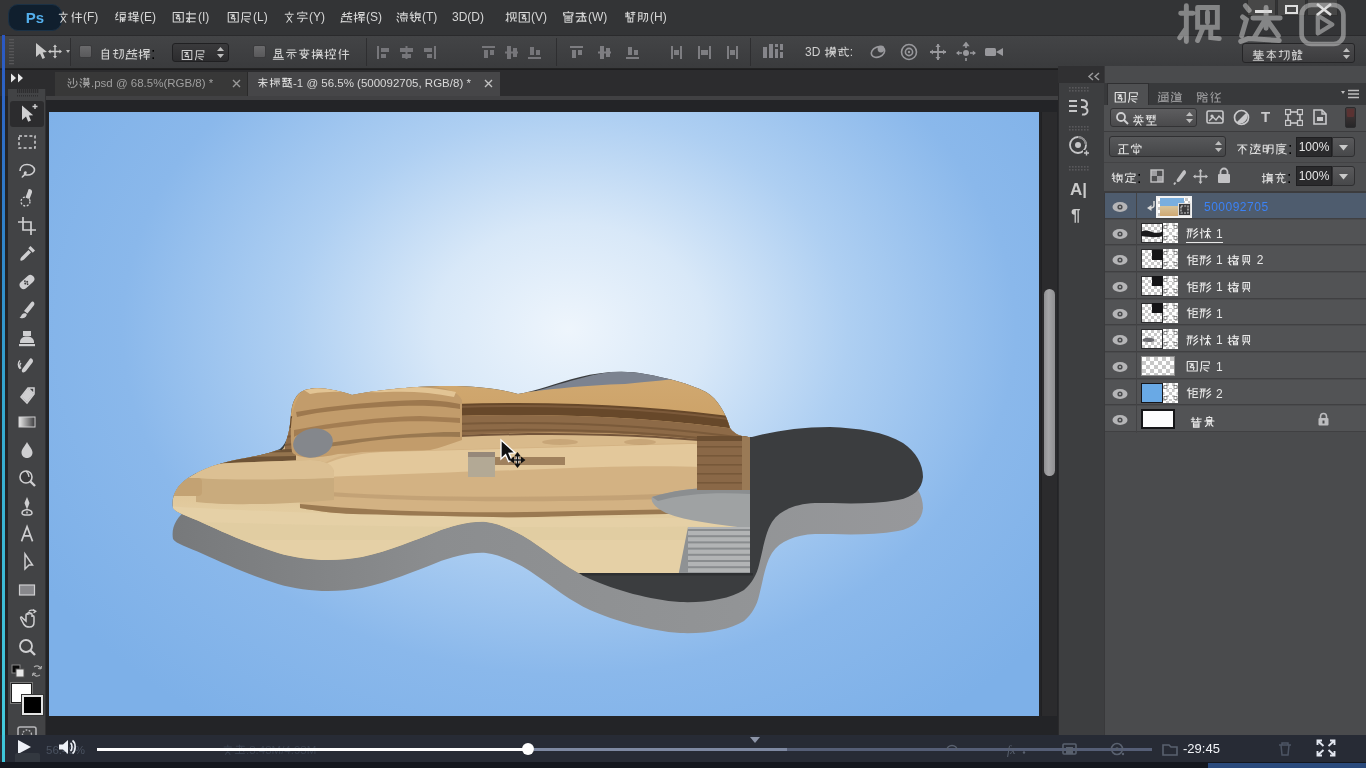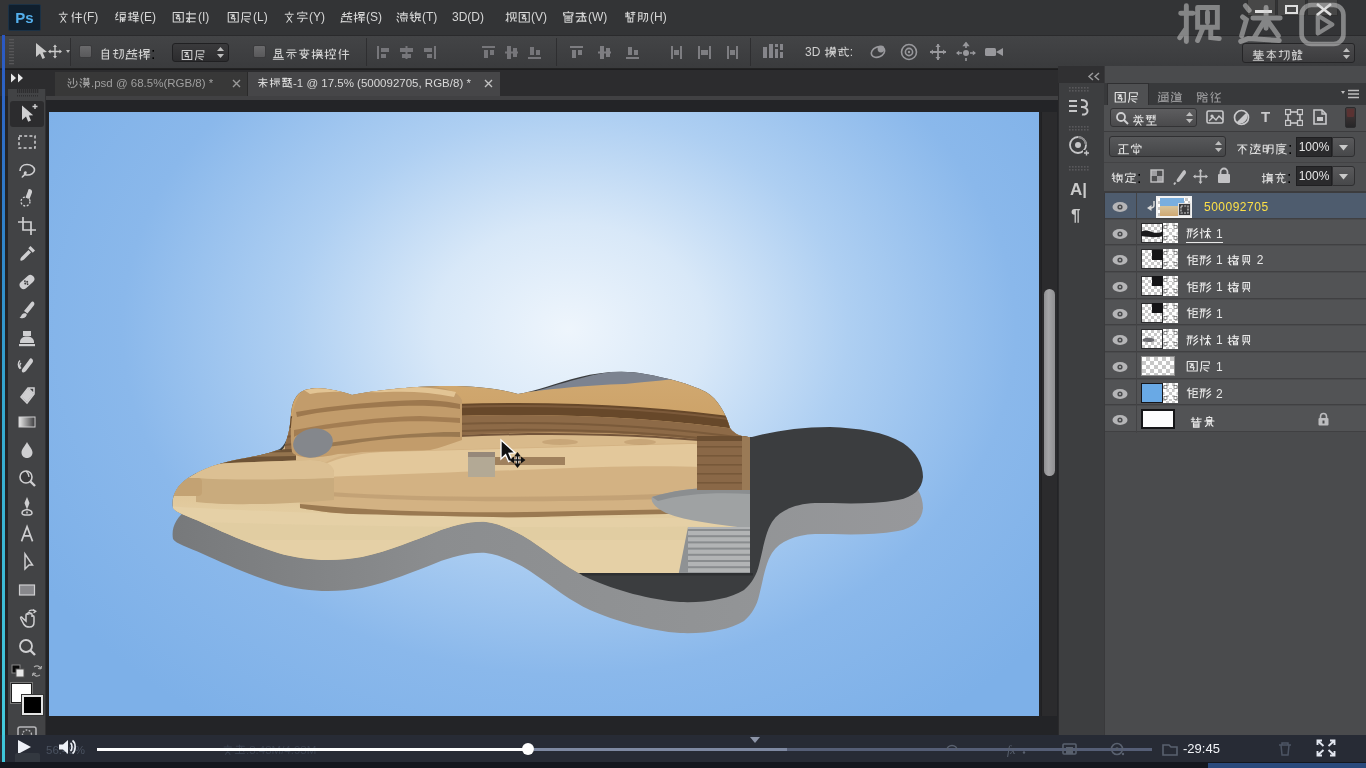--- a/index.html
+++ b/index.html
@@ -7,21 +7,21 @@
 .cj{display:inline-block;vertical-align:middle;position:relative;top:-1px}
 .txt{white-space:nowrap}
 </style></head><body>
 <div class="a" style="left:0;top:0;width:1366px;height:35px;background:#333436"></div>
 <div class="a" style="left:0;top:35px;width:1366px;height:34px;background:linear-gradient(#434446,#3a3b3d);border-top:1px solid #2a2a2c;border-bottom:1px solid #232323"></div>
 <div class="a" style="left:0;top:70px;width:1366px;height:26px;background:#2c2c2e"></div>
 <div class="a" style="left:0;top:96px;width:1060px;height:672px;background:#232427"></div>
 <div class="a" style="left:46px;top:96px;width:1012px;height:4px;background:#414143"></div>
 <div class="a" style="left:8px;top:89px;width:38px;height:679px;background:#424345;border-right:1px solid #313133"></div>
 <div class="a" style="left:1.5px;top:35px;width:3px;height:733px;background:linear-gradient(#2b57c2,#35a8cf 50%,#45cede)"></div>
-<div class="a" style="left:8px;top:4px;width:33px;height:27px;background:#101f2e;border:1px solid #1b3145;border-radius:2px;color:#54b0ee;font-size:15px;font-weight:bold;text-align:center;line-height:26px">Ps</div>
+<div class="a" style="left:8px;top:4px;width:54px;height:27px;background:#101f2e;border:1px solid #1b3145;border-radius:10px;color:#54b0ee;font-size:15px;font-weight:bold;text-align:center;line-height:26px">Ps</div>
 <div class="a txt" style="left:57px;top:10px;font-size:12px;color:#d6d6d6"><svg class="cj" style="width:12.5px;height:12.5px;margin-right:0.5px" viewBox="0 0 10 10">
       <path d="M1.8 2.6L8.2 2.6 M5 0.8L5 2.4 M3.4 4L7 9 M6.8 4L3 9 " fill="none" stroke="#d6d6d6" stroke-width="0.85" stroke-linecap="round"></path>
     </svg><svg class="cj" style="width:12.5px;height:12.5px;margin-right:0.5px" viewBox="0 0 10 10">
       <path d="M3 1L1.6 4.2 M2.4 3L2.4 9 M4.6 2.6L9 2.6 M4 5.2L9.4 5.2 M6.8 1.2L6.8 9.2 " fill="none" stroke="#d6d6d6" stroke-width="0.85" stroke-linecap="round"></path>
     </svg><span style="color:#d6d6d6">(F)</span></div>
 <div class="a txt" style="left:114px;top:10px;font-size:12px;color:#d6d6d6"><svg class="cj" style="width:12.5px;height:12.5px;margin-right:0.5px" viewBox="0 0 10 10">
       <path d="M3 1L1.6 3L3 3.2 M2.8 3.2L1.2 5.6 M1.4 7L3.4 6.6 M4.8 1.4L9.2 1.4 M5 2.8L9 2.8L9 5.4L5 5.4L5 2.8 M5.4 5.4L5 8.8 M6.8 5.8L6.8 8.4 M8 5.8L8 8.4 M5 7L9 7 " fill="none" stroke="#d6d6d6" stroke-width="0.85" stroke-linecap="round"></path>
     </svg><svg class="cj" style="width:12.5px;height:12.5px;margin-right:0.5px" viewBox="0 0 10 10">
       <path d="M1.2 2.2L4.2 2.2 M2.6 1L2.6 7.2 M1 4.8L4.2 4.8 M1.2 7.2L4 7.2 M5.2 1L8.4 1L8.4 3L5.2 3L5.2 1 M4.8 4.2L9.2 4.2 M7 4.2L7 8.8 M5 6L9 6 M5 7.8L9 7.8 " fill="none" stroke="#d6d6d6" stroke-width="0.85" stroke-linecap="round"></path>
     </svg><span style="color:#d6d6d6">(E)</span></div>
@@ -248,21 +248,21 @@
     </svg><span style="color:#9f9f9f">.psd @ 68.5%(RGB/8) *</span></div>
 <svg class="a" style="left:232px;top:79px" width="9" height="9">
     <path d="M1 1 L8 8 M8 1 L1 8" stroke="#9a9a9a" stroke-width="1.4"></path>
   </svg>
 <div class="a txt" style="left:257px;top:77px;font-size:11.5px"><span style="color:#d8d8d8"></span><svg class="cj" style="width:11.5px;height:11.5px;margin-right:0.5px" viewBox="0 0 10 10">
       <path d="M1.8 2.4L8.4 2.4 M5 0.8L5 9 M1.2 4.8L9 4.8 M4.6 5.2L2.2 8 M5.4 5.2L8 8 " fill="none" stroke="#d8d8d8" stroke-width="0.9" stroke-linecap="round"></path>
     </svg><svg class="cj" style="width:11.5px;height:11.5px;margin-right:0.5px" viewBox="0 0 10 10">
       <path d="M2.2 1L2.2 8.6 M1 3.2L3.6 3.2 M1.2 6.2L3.8 5.6 M4.6 1.8L9.2 1.8 M4.8 3.6L9.2 3.6 M6.8 3.6L6.8 8 M5.4 4.8L4.8 6.6 M8.4 4.8L9 6.4 " fill="none" stroke="#d8d8d8" stroke-width="0.9" stroke-linecap="round"></path>
     </svg><svg class="cj" style="width:11.5px;height:11.5px;margin-right:0.5px" viewBox="0 0 10 10">
       <path d="M1.4 1.2L5 1.2 M3 1.2L3 4 M1.4 2.6L4.8 2.6 M1.4 4L4.8 4 M2 5.4L4.4 5.4 M2 5.4L1.8 8.4 M4.4 5.4L4.4 8 M1.8 8.4L4.6 8L9.4 8.8 M6 1.4L9 1.4 M7.4 1.4L7.4 5.2 M5.8 3L8.8 3 M5.8 5.2L9 5.2 M6.4 6.2L6 7.4 M8.4 6L9 7.2 " fill="none" stroke="#d8d8d8" stroke-width="0.9" stroke-linecap="round"></path>
-    </svg><span style="color:#d8d8d8">-1 @ 17.5% (500092705, RGB/8) *</span></div>
+    </svg><span style="color:#d8d8d8">-1 @ 56.5% (500092705, RGB/8) *</span></div>
 <svg class="a" style="left:484px;top:79px" width="9" height="9">
     <path d="M1 1 L8 8 M8 1 L1 8" stroke="#c2c2c2" stroke-width="1.4"></path>
   </svg>
 <div class="a" style="left:49px;top:112px;width:990px;height:604px;background:radial-gradient(ellipse 620px 480px at 52.5% 36%, #eef5fc 0%, #d8e8f8 22%, #aecff2 45%, #8ab8eb 72%, #7db0e8 100%)"></div>
 <svg class="a" style="left:49px;top:112px" width="990" height="604" viewBox="49 112 990 604">
     <defs>
       <linearGradient id="side" x1="0" y1="0" x2="1" y2="0">
         <stop offset="0" stop-color="#77797b"></stop>
         <stop offset="0.35" stop-color="#8b8d8f"></stop>
         <stop offset="0.75" stop-color="#929496"></stop>
@@ -680,21 +680,21 @@
 <svg class="a" style="left:1145px;top:200px" width="12" height="12">
     <path d="M9 1 V5 C9 7 8 8 5 8" stroke="#d8d8d8" stroke-width="1.5" fill="none"></path>
     <path d="M6.5 5 L2 8 L6.5 11 Z" fill="#d8d8d8"></path>
   </svg>
 <div class="a" style="left:1156px;top:195.5px;width:36px;height:22px;background-image:linear-gradient(45deg,#c7c7c7 25%,transparent 25%,transparent 75%,#c7c7c7 75%),linear-gradient(45deg,#c7c7c7 25%,#fff 25%,#fff 75%,#c7c7c7 75%);background-size:6px 6px;background-position:0 0,3px 3px;;border:2px solid #f2f2f2"></div>
 <div class="a" style="left:1160px;top:197.5px;width:24px;height:18px;background:linear-gradient(#79aede 45%,#d8c49a 45%,#cfa873)"></div>
 <div class="a" style="left:1178px;top:203px;width:13px;height:13px;background:#3a3a3c;border:1.5px solid #ddd"></div>
 <svg class="a" style="left:1180px;top:205px" width="9" height="9">
     <rect x="1" y="1" width="7" height="7" fill="none" stroke="#ccc" stroke-width="1.2" stroke-dasharray="2 1.2"></rect>
   </svg>
-<div class="a txt" style="left:1204px;top:200px;font-size:12px;color:#fde047;letter-spacing:0.5px">500092705</div>
+<div class="a txt" style="left:1204px;top:200px;font-size:12px;color:#3b82f6;letter-spacing:0.5px">500092705</div>
 <div class="a" style="left:1104.5px;top:219.65px;width:261.5px;height:25.65px;background:#525355;border-bottom:1px solid #404042"></div>
 <svg class="a" style="left:1112px;top:227.65px" width="16" height="12">
     <ellipse cx="8" cy="6" rx="7.5" ry="5" fill="#b5b5b7"></ellipse>
     <circle cx="8" cy="6" r="2.6" fill="#4a4b4d"></circle>
     <circle cx="8" cy="6" r="1.1" fill="#b5b5b7"></circle>
   </svg>
 <div class="a" style="left:1136px;top:219.65px;width:1px;height:26.65px;background:#434345"></div>
 <div class="a" style="left:1141px;top:222.65px;width:22px;height:20px;background-image:linear-gradient(45deg,#c7c7c7 25%,transparent 25%,transparent 75%,#c7c7c7 75%),linear-gradient(45deg,#c7c7c7 25%,#fff 25%,#fff 75%,#c7c7c7 75%);background-size:6px 6px;background-position:0 0,3px 3px;;border:1px solid #2c2c2e"></div>
 <svg class="a" style="left:1141px;top:222.65px" width="22" height="20">
     <path d="M0 9 C4 6 8 8 11 9 C15 10.5 19 10 22 8 L22 13 C16 15 8 14 0 13 Z" fill="#1b1b1d"></path>

